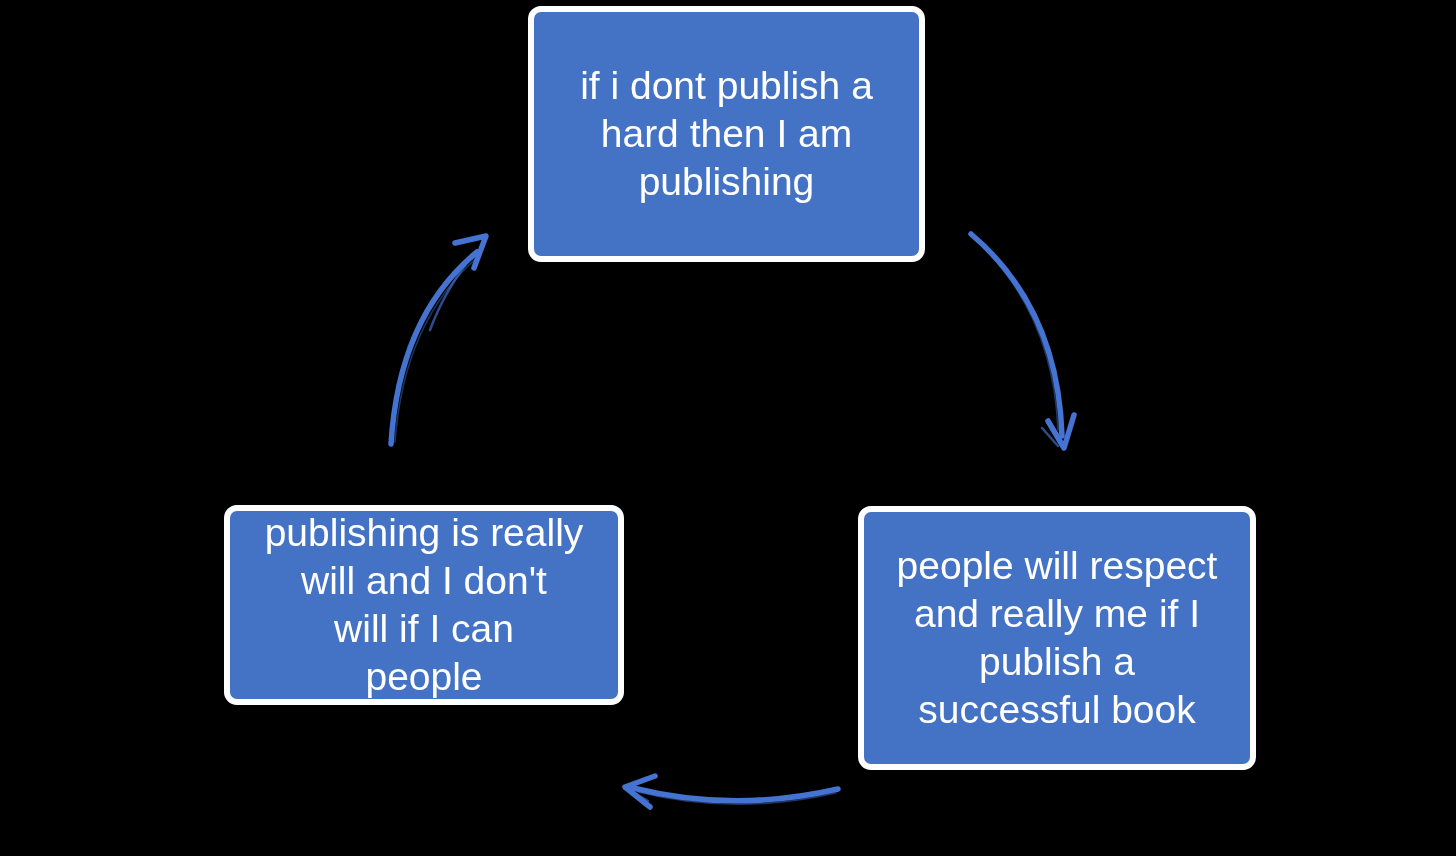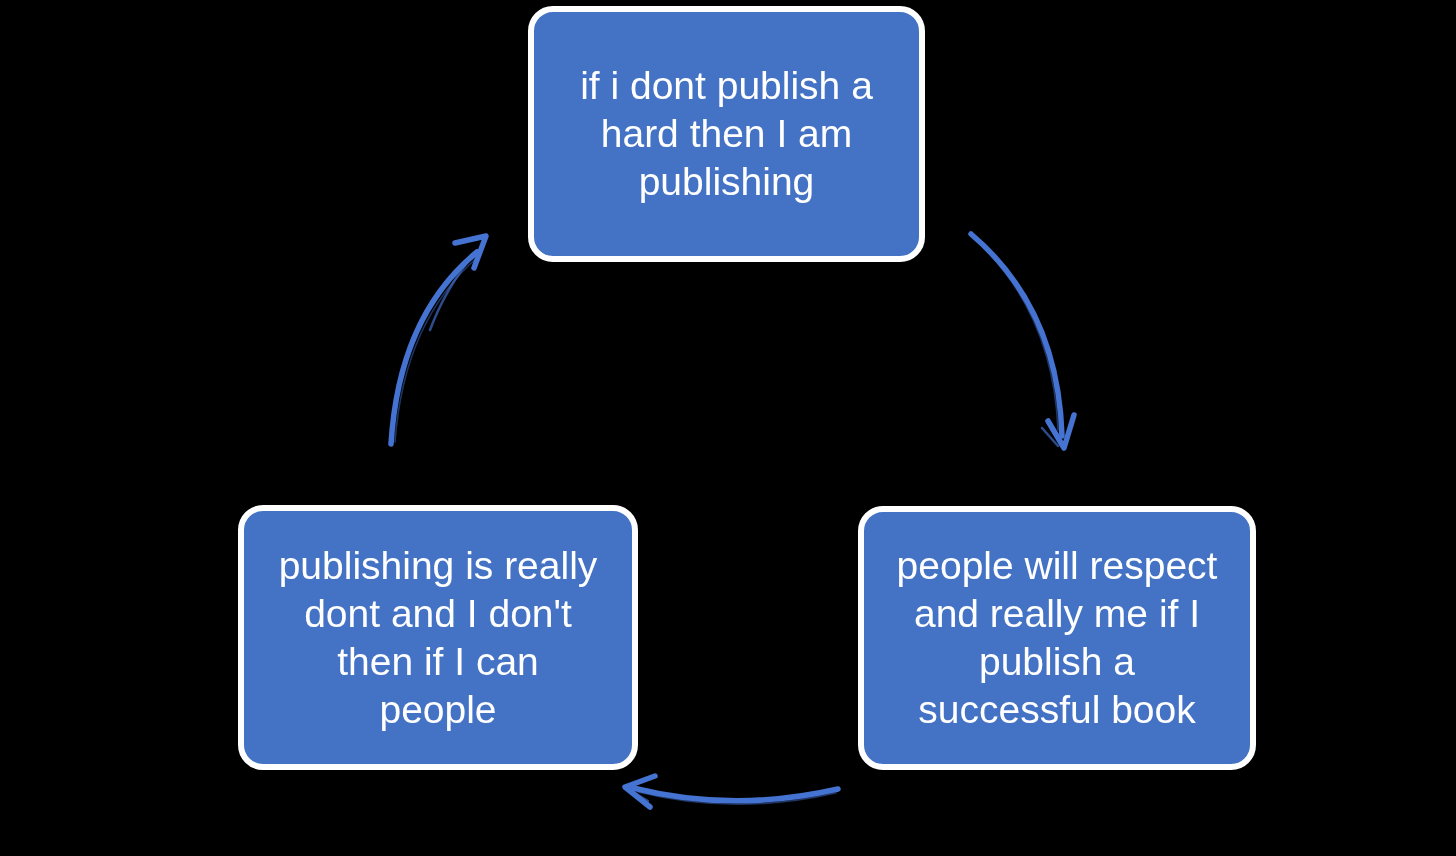--- a/index.html
+++ b/index.html
@@ -32,37 +32,37 @@
   .arrows-layer path.shaft { stroke-width: 5.5; }
   .arrows-layer path.head  { stroke-width: 5.5; }
   .arrows-layer path.retrace { stroke-width: 2.5; opacity: 0.65; }
   .arrows-layer path.sketch { stroke-width: 1.6; opacity: 0.45; }
 
   .node {
     position: absolute;
     box-sizing: border-box;
     background: var(--node-fill, #4472C4);
     border: 6px solid var(--node-border, #ffffff);
-    border-radius: 25px;
+    border-radius: 13px;
     color: var(--node-text, #ffffff);
     display: flex;
     flex-direction: column;
     justify-content: center;
     align-items: center;
     text-align: right;
     font-size: 39px;
     line-height: 48px;
     letter-spacing: 0px;
   }
   .node .line {
     display: block;
     white-space: nowrap;
   }
   .node-top   { left: 528px; top: 6px;   width: 397px; height: 256px; }
-  .node-left  { left: 238px; top: 505px; width: 400px; height: 265px; }
+  .node-left  { left: 224px; top: 505px; width: 400px; height: 200px; }
   .node-right { left: 822px; top: 506px; width: 398px; height: 264px; margin-left: 36px; }
 </style>
 </head>
 <body>
 
 <div class="canvas">
 
   <svg class="arrows-layer" viewBox="0 0 1456 856" xmlns="http://www.w3.org/2000/svg" aria-hidden="true">
 
     <g>
@@ -95,18 +95,18 @@
 
   <div class="node node-right">
     <span class="line">people will respect</span>
     <span class="line">and really me if I</span>
     <span class="line">publish a</span>
     <span class="line">successful book</span>
   </div>
 
   <div class="node node-left">
     <span class="line">publishing is really</span>
-    <span class="line">dont and I don't</span>
-    <span class="line">then if I can</span>
+    <span class="line">will and I don't</span>
+    <span class="line">will if I can</span>
     <span class="line">people</span>
   </div>
 
 </div>
 
 </body></html>

